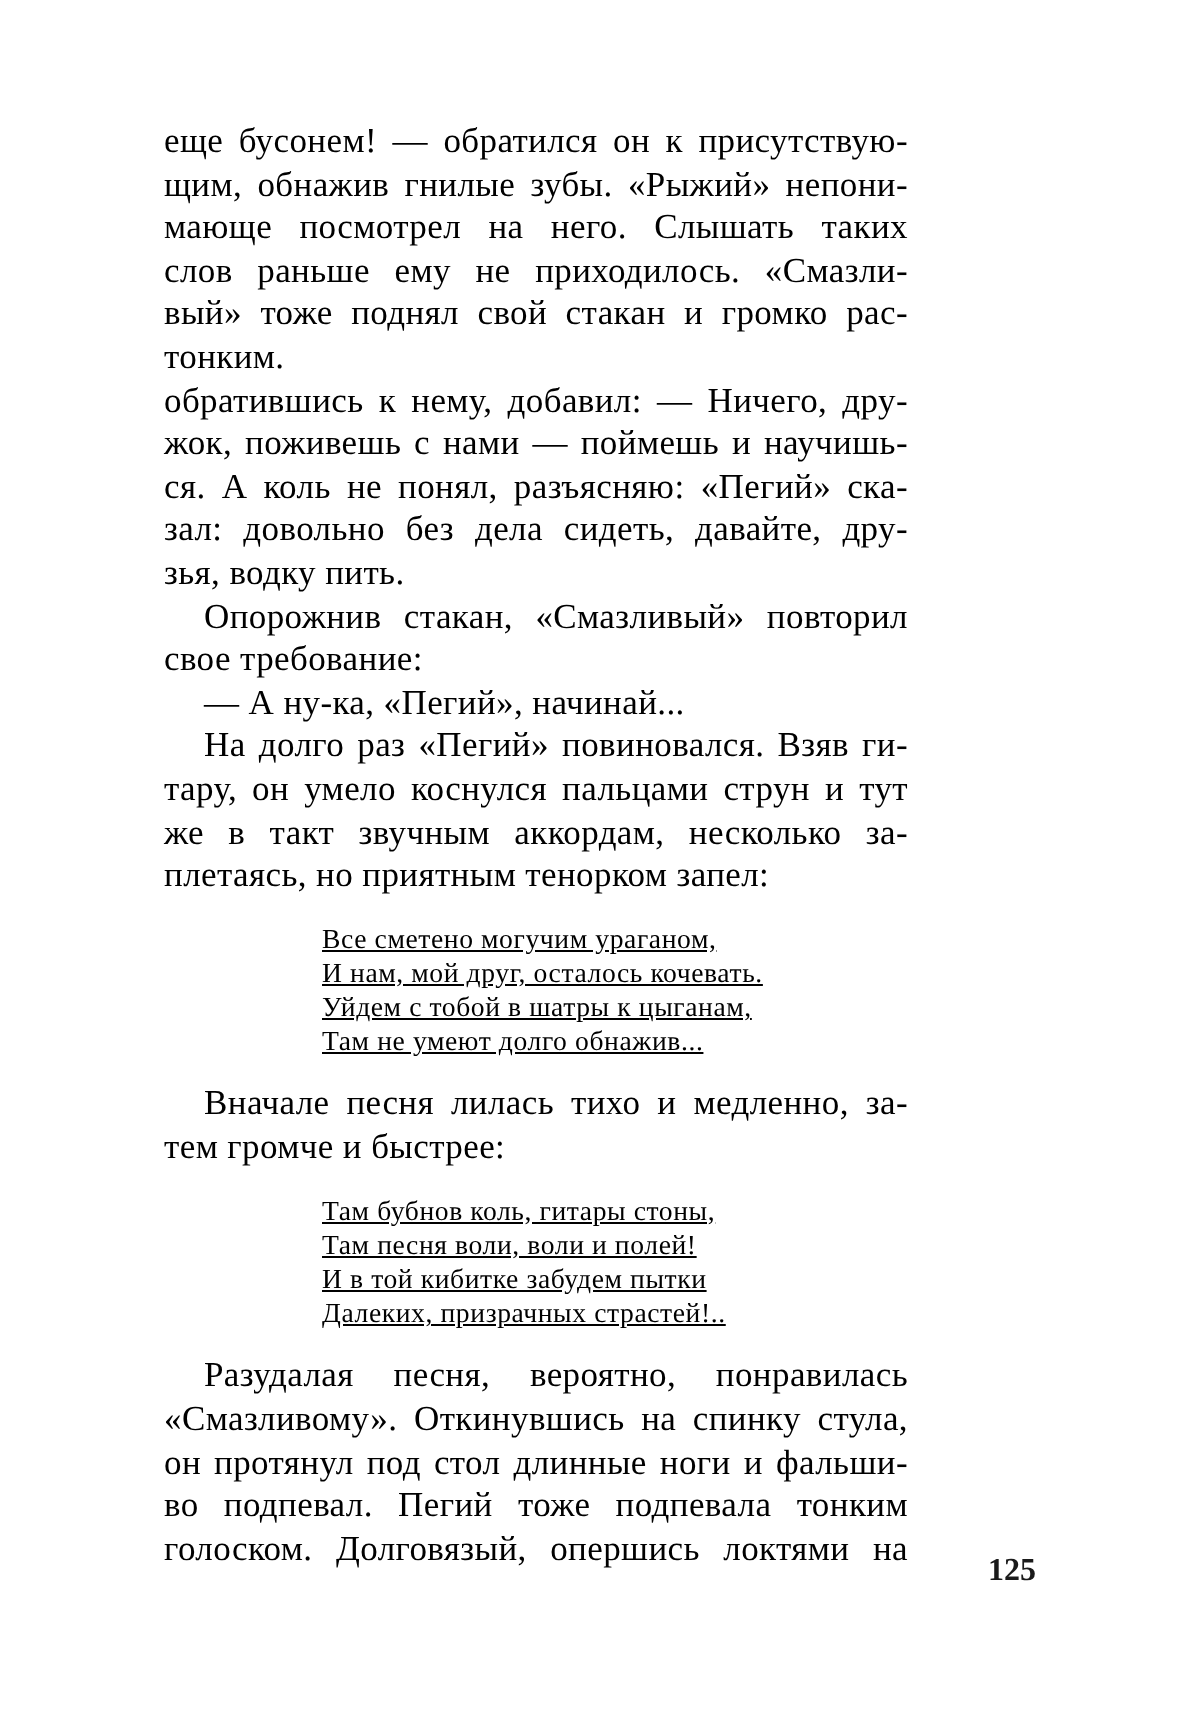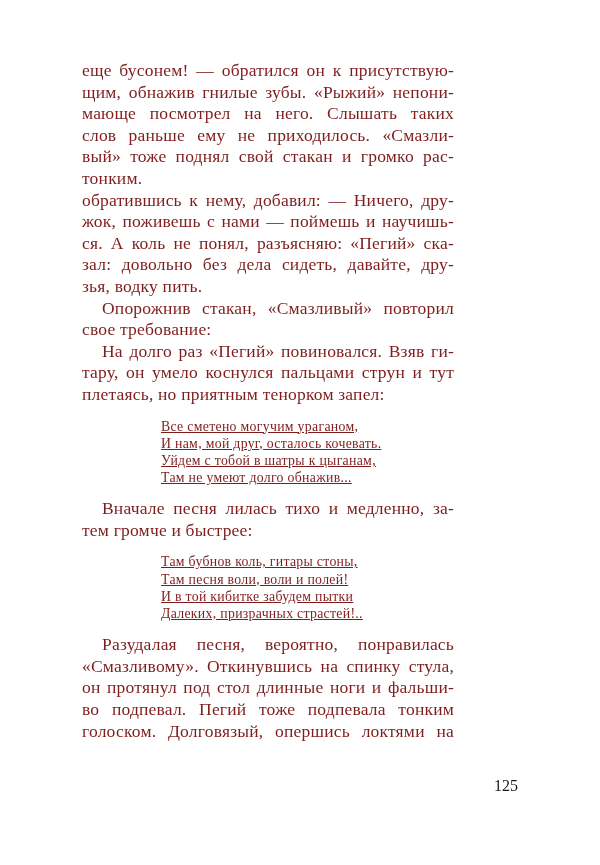--- a/index.html
+++ b/index.html
@@ -1,37 +1,37 @@
 <!DOCTYPE html>
 <html><head>
 <meta charset="utf-8">
 <style>
   html, body { margin: 0; padding: 0; background: #ffffff; }
   body { width: 600px; height: 865px; position: relative; overflow: hidden; }
   .page {
     position: absolute; left: 82px; top: 60px; width: 372px;
     font-family: "Liberation Serif", "DejaVu Serif", serif;
-    color: #7f1d1d;
+    color: #000000;
   }
   .prose .line {
     height: 21.6px; line-height: 21.6px; font-size: 17.5px;
     white-space: nowrap; text-align: justify; text-align-last: justify;
     letter-spacing: 0.2px;
   }
   .prose .line.last { text-align-last: left; }
   .prose .line.indent { padding-left: 20px; }
   .verse { padding-left: 79px; margin-top: 12px; margin-bottom: 12px; text-decoration: underline; }
   .verse .vline {
     font-size: 13.8px; line-height: 17.2px; height: 17.2px; white-space: nowrap;
     font-family: "Liberation Serif", "DejaVu Serif", serif; letter-spacing: 0.3px;
   }
   .page-number {
     position: absolute; left: 494px; top: 777px;
     font-family: "Liberation Serif", "DejaVu Serif", serif;
-    font-size: 16px; color: #1a1a1a;
+    font-size: 16px; color: #1a1a1a; font-weight: bold;
   }
 </style>
 </head>
 <body>
 
 <div class="page" id="page">
     <div class="prose">
       <div class="line">еще бусонем! — обратился он к присутствую-</div>
       <div class="line">щим, обнажив гнилые зубы. «Рыжий» непони-</div>
       <div class="line">мающе посмотрел на него. Слышать таких</div>
@@ -44,22 +44,26 @@
       <div class="line">жок, поживешь с нами — поймешь и научишь-</div>
       <div class="line">ся. А коль не понял, разъясняю: «Пегий» ска-</div>
       <div class="line">зал: довольно без дела сидеть, давайте, дру-</div>
       <div class="line last">зья, водку пить.</div>
     </div>
     <div class="prose">
       <div class="line indent">Опорожнив стакан, «Смазливый» повторил</div>
       <div class="line last">свое требование:</div>
     </div>
     <div class="prose">
+      <div class="line indent last">— А ну-ка, «Пегий», начинай...</div>
+    </div>
+    <div class="prose">
       <div class="line indent">На долго раз «Пегий» повиновался. Взяв ги-</div>
       <div class="line">тару, он умело коснулся пальцами струн и тут</div>
+      <div class="line">же в такт звучным аккордам, несколько за-</div>
       <div class="line last">плетаясь, но приятным тенорком запел:</div>
     </div>
     <div class="verse">
       <div class="vline">Все сметено могучим ураганом,</div>
       <div class="vline">И нам, мой друг, осталось кочевать.</div>
       <div class="vline">Уйдем с тобой в шатры к цыганам,</div>
       <div class="vline">Там не умеют долго обнажив...</div>
     </div>
     <div class="prose">
       <div class="line indent">Вначале песня лилась тихо и медленно, за-</div>

